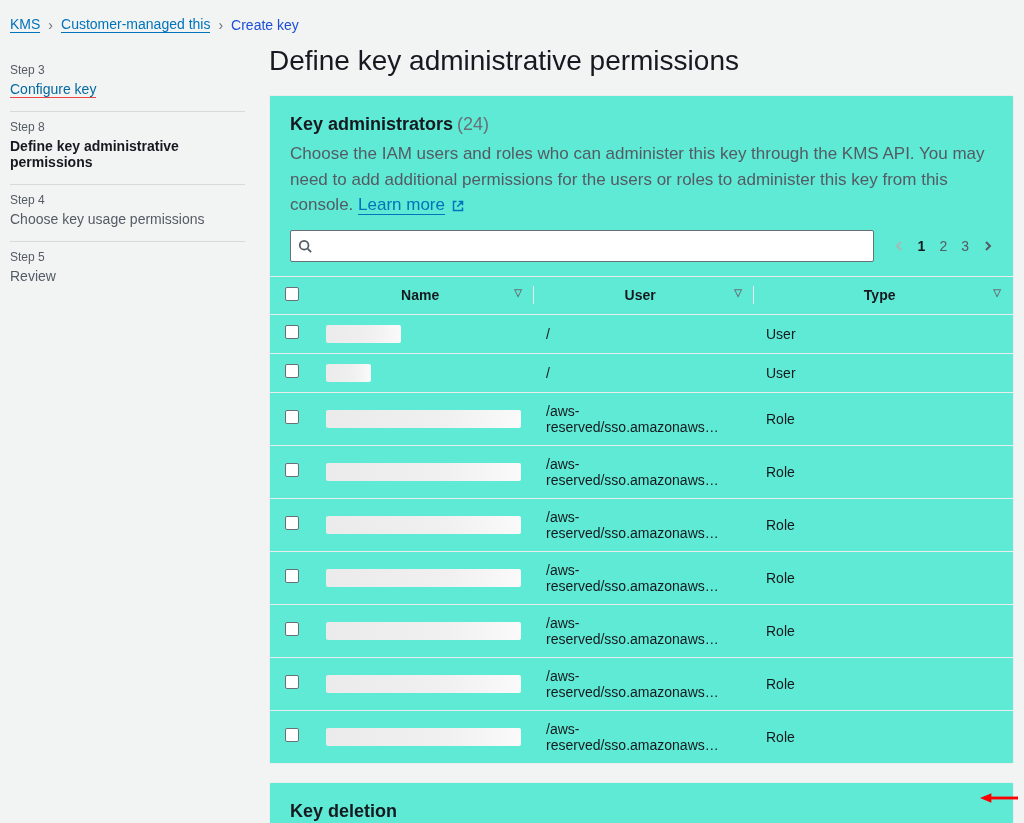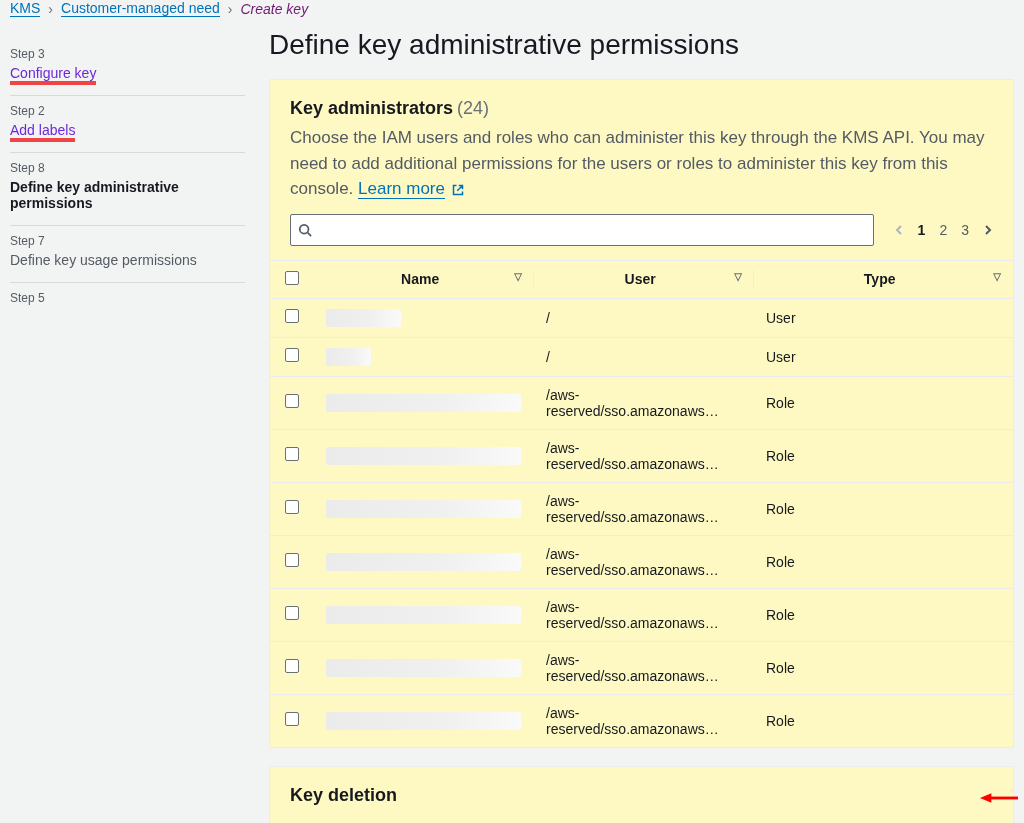--- a/index.html
+++ b/index.html
@@ -1,31 +1,31 @@
 <!DOCTYPE html>
 <html><head>
 <meta charset="utf-8">
 <style>
 * { box-sizing: border-box; margin: 0; padding: 0; }
 body { font-family: "Amazon Ember", "Helvetica Neue", Arial, sans-serif; background: #f2f3f3; color: #16191f; font-size: 14px; }
 .page { width: 1024px; height: 823px; background: #f2f3f3; position: relative; }
-.breadcrumb { padding: 0 0 8px 10px; font-size: 14px; display: flex; align-items: center; gap: 8px; }
+.breadcrumb { padding: 16px 0 8px 10px; font-size: 14px; display: flex; align-items: center; gap: 8px; }
 .breadcrumb a { color: #0073bb; text-decoration: none; border-bottom: 1px solid #0073bb; }
 .breadcrumb .sep { color: #687078; }
-.breadcrumb .current { color: #701a75; font-style: italic; }
+.breadcrumb .current { color: #1d4ed8; }
 .content { display: flex; padding: 0 10px 0 10px; }
 .sidebar { width: 235px; padding-top: 14px; }
 .step { padding: 8px 0 14px 0; border-bottom: 1px solid #d5dbdb; }
 .step-label { font-size: 12px; color: #545b64; margin-bottom: 4px; }
 .step-title { font-size: 14px; color: #545b64; }
-.step-title.link { color: #6d28d9; border-bottom: 4px solid #ef4444; display: inline; cursor: pointer; }
+.step-title.link { color: #0369a1; border-bottom: 1px solid #ef4444; display: inline; cursor: pointer; }
 .step-title.active { color: #16191f; font-weight: 700; }
 .main { flex: 1; padding-left: 24px; padding-top: 4px; }
 h1 { font-size: 28px; font-weight: 400; margin-bottom: 18px; }
-.panel { background: #fef9c3; border: 1px solid #eaeded; border-radius: 2px; margin-bottom: 18px; }
+.panel { background: #5eead4; border: 1px solid #eaeded; border-radius: 2px; margin-bottom: 18px; }
 .panel-header { padding: 18px 20px 12px 20px; }
 .panel-title { font-size: 18px; font-weight: 700; display: inline; }
 .panel-count { color: #687078; font-weight: 400; }
 .panel-desc { font-size: 17px; color: #545b64; margin-top: 6px; line-height: 1.5; }
 .panel-desc a { color: #0073bb; text-decoration: none; border-bottom: 1px solid #0073bb; }
 .ext-icon { display: inline-block; width: 12px; height: 12px; vertical-align: middle; margin-left: 2px; }
 .search-row { display: flex; align-items: center; padding: 0 20px 14px 20px; gap: 20px; }
 .search-box { flex: 1; position: relative; }
 .search-box input { width: 100%; height: 32px; padding: 4px 8px 4px 30px; border: 1px solid #687078; border-radius: 2px; font-size: 14px; }
 .search-icon { position: absolute; left: 8px; top: 50%; transform: translateY(-50%); width: 14px; height: 14px; color: #545b64; }
@@ -50,45 +50,42 @@
 .deletion-title { padding: 18px 20px 18px 20px; font-size: 18px; font-weight: 700; }
 .arrow-annotation { position: absolute; right: 6px; bottom: 18px; width: 38px; height: 14px; }
 </style>
 </head>
 <body>
 <div class="page">
 
 <div class="breadcrumb">
   <a href="#">KMS</a>
   <span class="sep">›</span>
-  <a href="#">Customer-managed need</a>
+  <a href="#">Customer-managed this</a>
   <span class="sep">›</span>
   <span class="current">Create key</span>
 </div>
 
 <div class="content">
   <div class="sidebar">
     <div class="step">
       <div class="step-label">Step 3</div>
       <span class="step-title link">Configure key</span>
     </div>
     <div class="step">
-      <div class="step-label">Step 2</div>
-      <span class="step-title link">Add labels</span>
-    </div>
-    <div class="step">
       <div class="step-label">Step 8</div>
       <div class="step-title active">Define key administrative permissions</div>
     </div>
     <div class="step">
-      <div class="step-label">Step 7</div>
-      <div class="step-title">Define key usage permissions</div>
+      <div class="step-label">Step 4</div>
+      <div class="step-title">Choose key usage permissions</div>
     </div>
     <div class="step" style="border-bottom:none;">
       <div class="step-label">Step 5</div>
+      <div class="step-title">Review</div>
     </div>
   </div>
 
   <div class="main">
     <h1>Define key administrative permissions</h1>
 
     <div class="panel">
       <div class="panel-header">
         <span class="panel-title">Key administrators</span>
         <span class="panel-title panel-count">(24)</span>

